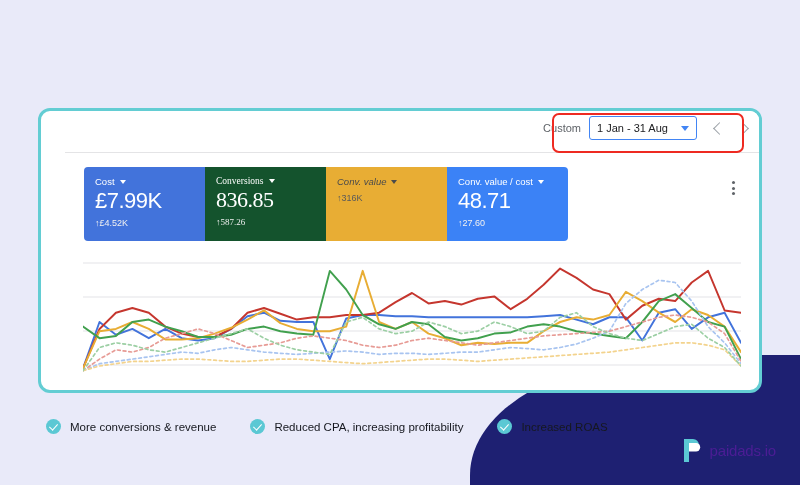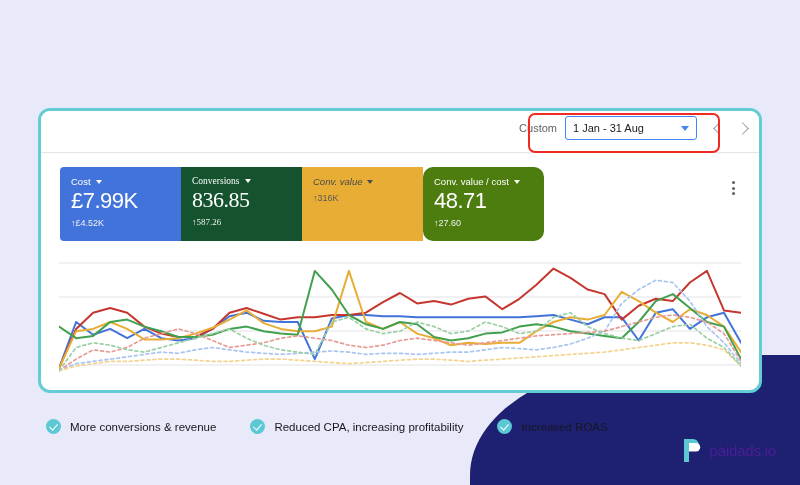--- a/index.html
+++ b/index.html
@@ -35,34 +35,35 @@
   }
 
   
   .frame {
     position: absolute; left: 38px; top: 108px;
     width: 724px; height: 285px;
     background: #ffffff;
     border: 3px solid #63cdd3;
     border-radius: 12px;
     overflow: hidden;
+    padding-left: 24px;
   }
   .frame-header {
     position: relative;
     height: 42px; background: #ffffff;
     border-bottom: 1px solid #e4e4e6;
   }
   .date-wrap {
     position: absolute; right: 12px; top: 5px;
     display: flex; align-items: center; gap: 8px;
   }
   .date-label { font-size: 11px; color: #5f6368; }
   .date-select {
     display: flex; align-items: center; justify-content: space-between;
-    width: 132px; height: 24px; padding: 0 7px;
+    width: 108px; height: 24px; padding: 0 7px;
     border: 1px solid #4285f4; border-radius: 3px;
     font-size: 11px; color: #202124; background: #fff;
   }
   .caret-blue {
     width: 0; height: 0;
     border-left: 4px solid transparent; border-right: 4px solid transparent;
     border-top: 5px solid #4285f4;
   }
   .navarrows { display: flex; align-items: center; gap: 14px; margin-left: 10px; }
   .chev { width: 9px; height: 9px; border-top: 1.6px solid #9aa0a6; border-right: 1.6px solid #9aa0a6; }
@@ -87,21 +88,21 @@
   }
   .cards {
     position: absolute; left: 11px; top: 8px;
     display: flex;
     border-radius: 4px; overflow: hidden;
   }
   .card { width: 121px; height: 74px; padding: 9px 10px 0 11px; }
   .card.blue   { background: #4273db; }
   .card.red    { background: #14532d; font-family: Liberation Serif, serif; }
   .card.orange { background: #e8ad34; }
-  .card.green  { background: #4d7c0f; border-radius: 10px; }
+  .card.green  { background: #3b82f6; }
   .card-head { display: flex; align-items: center; gap: 5px; font-size: 9.5px; }
   .card.blue .card-head, .card.red .card-head, .card.green .card-head { color: #ffffff; }
   .card.orange .card-head { color: #4b4b4b; font-style: italic; }
   .caret-w { width: 0; height: 0; border-left: 3.5px solid transparent; border-right: 3.5px solid transparent; border-top: 4.5px solid currentColor; }
   .card-value { margin-top: 3px; font-size: 22px; line-height: 1; letter-spacing: -0.5px; }
   .card.blue .card-value, .card.red .card-value, .card.green .card-value { color: #fff; }
   .card.orange .card-value { color: #3c3c3c; }
   .card-delta { margin-top: 6px; font-size: 9px; }
   .card.blue .card-delta, .card.red .card-delta, .card.green .card-delta { color: #f1f1f1; }
   .card.orange .card-delta { color: #5a5a5a; }

